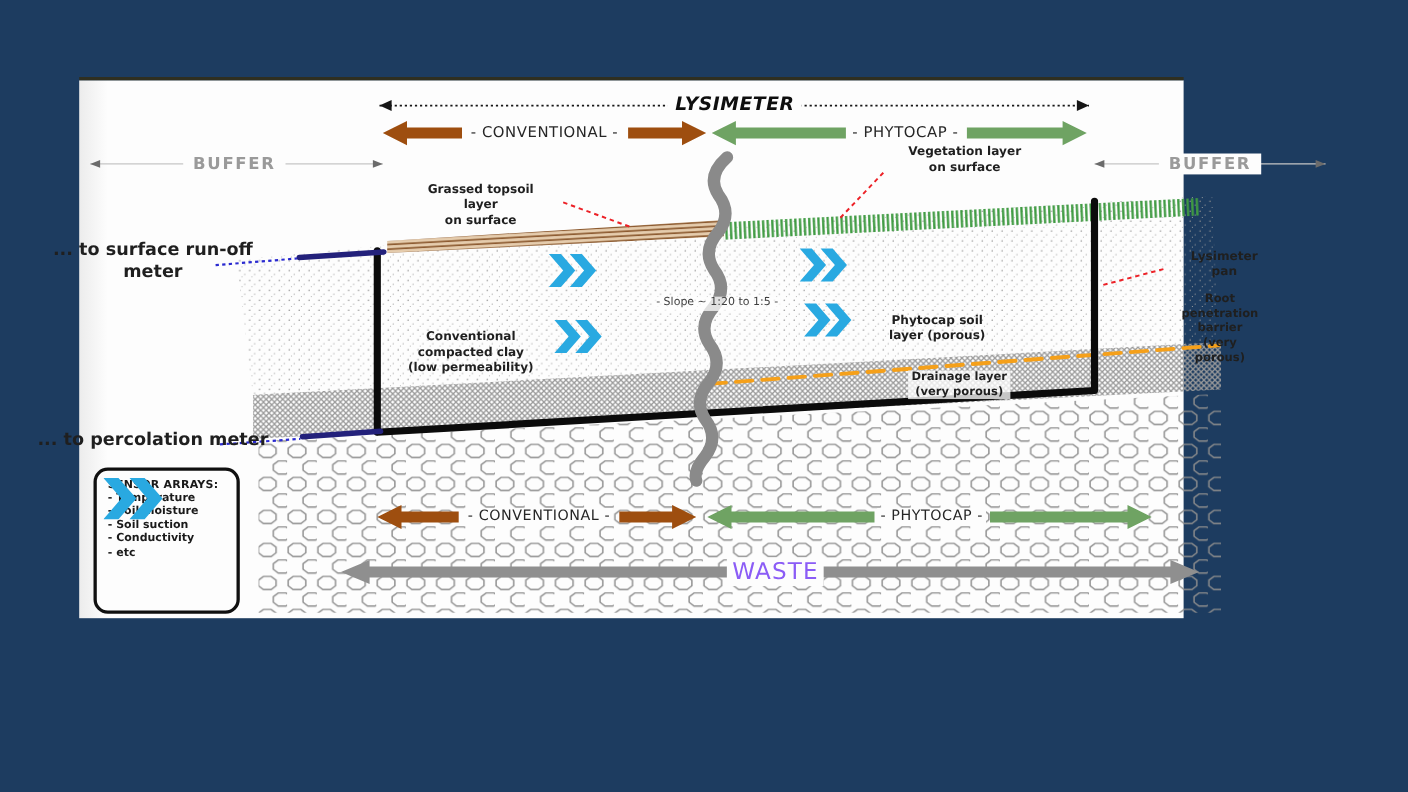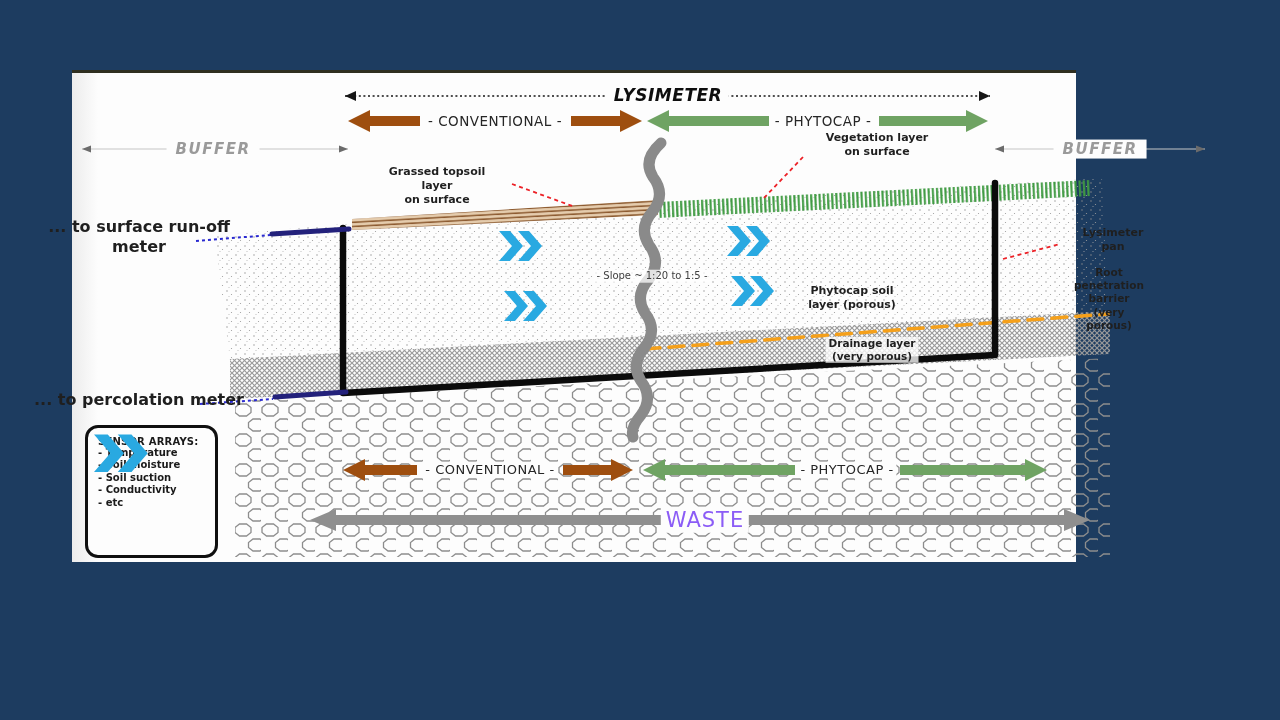--- a/index.html
+++ b/index.html
@@ -6,21 +6,21 @@
   body{width:1280px;height:720px;background:#1D3C60;overflow:hidden;
        font-family:"DejaVu Sans","Liberation Sans",sans-serif;position:relative;}
   .slide{position:absolute;left:72px;top:70px;width:1004px;height:492px;
          background:linear-gradient(90deg,#ececec 0px,#fdfdfd 26px,#fdfdfd 1110px,#f1f1f1 1136px);
          border-top:3px solid #2F2F20;box-sizing:border-box;}
   .slide svg{position:absolute;left:0;top:0;}
   .lbl{position:absolute;transform:translate(-50%,-50%);text-align:center;
        white-space:pre-line;line-height:1.26;color:#1f1f1f;font-weight:bold;}
   .title{font-size:17px;font-style:italic;color:#0e0e0e;background:#fdfdfd;padding:0 7px;letter-spacing:0.5px;}
   .axis{font-size:13.5px;font-weight:normal;color:#262626;letter-spacing:0.5px;}
-  .buffer{font-size:15px;font-style:italic;color:#9A9A9A;letter-spacing:1.5px;background:#fdfdfd;padding:0 9px;}
+  .buffer{font-size:15px;color:#9A9A9A;letter-spacing:1.5px;background:#fdfdfd;padding:0 9px;}
   .small{font-size:11px;}
   .small2{font-size:10.5px;}
   .tiny{font-size:16px;}
   .slope{font-size:10px;font-weight:normal;color:#3f3f3f;background:rgba(253,253,253,0.75);padding:0 2px;}
   .chip{background:#fdfdfd;padding:0 3px;}
   .waste{font-size:21px;font-weight:normal;color:#8b5cf6;letter-spacing:1px;background:#fdfdfd;padding:0 5px;}
   .drain{background:rgba(253,253,253,0.78);padding:0 3px;}
   .sensor-box{position:absolute;left:13px;top:352px;width:133px;height:133px;box-sizing:border-box;
               border:3px solid #101010;border-radius:13px;background:#fdfdfd;padding:8px 6px 4px 10px;}
   .sensor-title{font-size:10px;font-weight:bold;color:#1a1a1a;letter-spacing:0.2px;}
@@ -125,20 +125,23 @@
 
   <div class="lbl small" style="left:365px;top:113px;">Grassed topsoil
 layer
 on surface</div>
   <div class="lbl small" style="left:786px;top:72px;margin-left:19px;">Vegetation layer
 on surface</div>
   <div class="lbl tiny" style="left:67px;top:164px;">... to surface run-off
 meter</div>
   <div class="lbl slope" style="left:580px;top:159px;margin-top:44px;">- Slope ~ 1:20 to 1:5 -</div>
   <div class="lbl small" style="left:1041px;top:167px;">Lysimeter pan</div>
+  <div class="lbl small" style="left:356px;top:247px;">Conventional
+compacted clay
+(low permeability)</div>
   <div class="lbl small" style="left:780px;top:225px;">Phytocap soil
 layer (porous)</div>
   <div class="lbl small2" style="left:1037px;top:226px;">Root penetration barrier
 (very porous)</div>
   <div class="lbl small2 drain" style="left:761px;top:277px;margin-left:39px;">Drainage layer
 (very porous)</div>
   <div class="lbl tiny" style="left:67px;top:327px;">... to percolation meter</div>
 
   <div class="lbl axis chip" style="left:418px;top:397px;font-size:13px;">- CONVENTIONAL -</div>
   <div class="lbl axis chip" style="left:775px;top:397px;font-size:13px;">- PHYTOCAP -</div>

